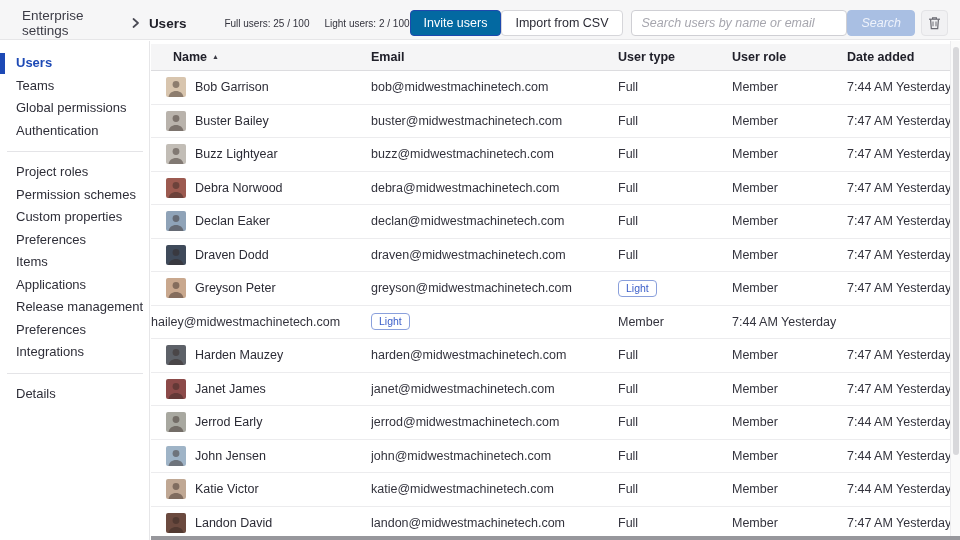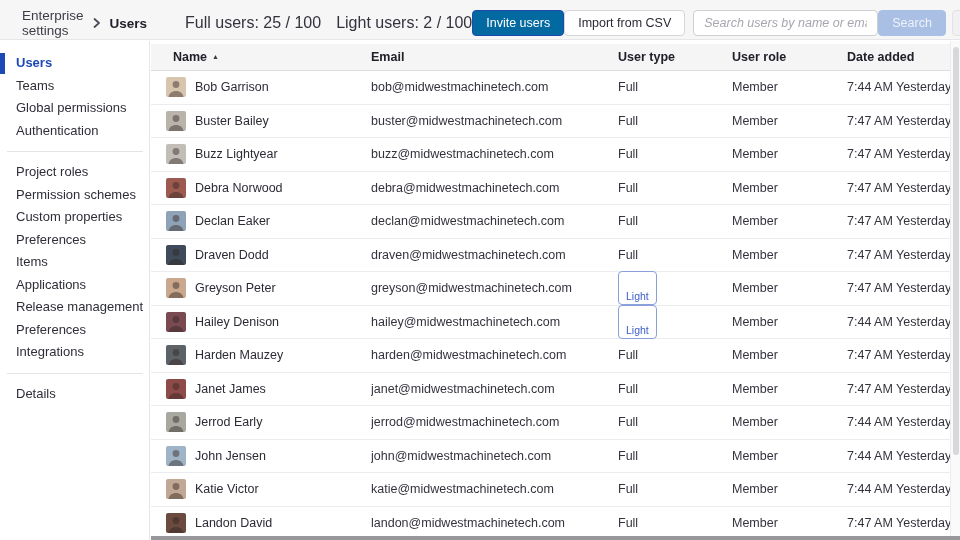--- a/index.html
+++ b/index.html
@@ -11,33 +11,33 @@
   
   .topbar{
     position:absolute;top:0;left:0;width:960px;height:40px;
     background:#f6f6f7;border-bottom:1px solid #e6e6e8;
     display:flex;align-items:center;box-sizing:border-box;
     padding:7px 12px 0 22px;
   }
   .crumb-root{font-size:13.5px;color:#3c3c46;}
   .crumb-sep{display:flex;align-items:center;margin:0 9px;}
   .crumb-current{font-size:13.5px;font-weight:bold;color:#20202a;}
-  .stats{display:flex;gap:15px;margin-left:38px;font-size:16px;color:#33333d;white-space:nowrap;}
+  .stats{display:flex;gap:15px;margin-left:38px;font-size:10px;color:#33333d;white-space:nowrap;}
   .btn{border-radius:4px;font-size:12.5px;height:26px;display:inline-flex;align-items:center;
        padding:0 13px;box-sizing:border-box;cursor:pointer;white-space:nowrap;}
   .btn-invite{background:#0369a1;color:#ffffff;border:1px solid #1d49ae;margin-left:auto;}
   .btn-import{background:#ffffff;color:#2b2b35;border:1px solid #d6d6da;}
   .search-box{
     margin-left:8px;width:238px;height:26px;box-sizing:border-box;
     border:1px solid #cfcfd4;border-radius:4px;background:#fff;
     font-size:12.5px;font-style:italic;color:#9a9aa2;padding:0 10px;outline:none;
     font-family:"Liberation Sans",sans-serif;
   }
   .search-box::placeholder{color:#a6a6ae;font-style:italic;}
-  .btn-search{background:#a9bfe3;color:#eef2fb;border:1px solid #a9bfe3;margin-left:0;}
+  .btn-search{background:#a9bfe3;color:#eef2fb;border:1px solid #a9bfe3;margin-left:0;font-style:italic;}
   .btn-trash{background:#f1f1f3;border:1px solid #e3e3e6;margin-left:6px;padding:0 6px;height:26px;}
   
   .sidebar{
     position:absolute;top:41px;left:0;width:150px;bottom:0;
     background:#ffffff;border-right:1px solid #e6e6e8;
     padding-top:11px;box-sizing:border-box;
   }
   .side-item{
     position:relative;height:22.5px;line-height:22.5px;
     padding:0 10px 0 16px;font-size:13px;color:#2e2e38;cursor:pointer;
@@ -66,21 +66,21 @@
     display:grid;grid-template-columns:220px 247px 114px 115px 1fr;
     align-items:center;height:33.5px;box-sizing:border-box;
     border-bottom:1px solid #ececee;font-size:12.5px;color:#33333d;cursor:pointer;
   }
   .cell{white-space:nowrap;overflow:hidden;}
   .cell-name{display:flex;align-items:center;gap:9px;padding-left:15px;color:#2b2b35;}
   .avatar{width:20px;height:20px;border-radius:2px;flex:0 0 20px;overflow:hidden;}
   .avatar svg{display:block;width:20px;height:20px;}
   .badge{
     display:inline-block;font-size:10.5px;color:#3b5ec9;border:1px solid #8aa0dc;
-    border-radius:4px;padding:18px 7px 2px;line-height:12px;background:#ffffff;
+    border-radius:4px;padding:1px 7px 2px;line-height:12px;background:#ffffff;
     justify-self:start;
   }
   
   .vscroll{
     position:absolute;top:41px;right:0;width:10px;bottom:0;
     background:#fafafa;border-left:1px solid #ececee;box-sizing:border-box;
   }
   .vscroll-thumb{
     position:absolute;top:6px;left:2px;width:6px;height:408px;
     background:#d8d8db;border-radius:3px;
@@ -260,29 +260,20 @@
       </span>
       <span>Greyson Peter</span>
     </div>
     <div class="cell">greyson@midwestmachinetech.com</div>
     <div class="cell"><span class="badge">Light</span></div>
     <div class="cell">Member</div>
     <div class="cell">7:47 AM Yesterday</div>
   </div>
 
   <div class="row">
-    <div class="cell cell-name">
-      <span class="avatar" style="background: rgb(122, 74, 82);">
-        <svg viewBox="0 0 20 20">
-          <circle cx="10" cy="7.5" r="3.4" fill="rgba(50,38,34,0.45)"></circle>
-          <path d="M2.5 21 c0-4.4 3.3-7 7.5-7 s7.5 2.6 7.5 7 z" fill="rgba(50,38,34,0.45)"></path>
-        </svg>
-      </span>
-      <span>Hailey Denison</span>
-    </div>
     <div class="cell">hailey@midwestmachinetech.com</div>
     <div class="cell"><span class="badge">Light</span></div>
     <div class="cell">Member</div>
     <div class="cell">7:44 AM Yesterday</div>
   </div>
 
   <div class="row">
     <div class="cell cell-name">
       <span class="avatar" style="background: rgb(93, 97, 104);">
         <svg viewBox="0 0 20 20">

